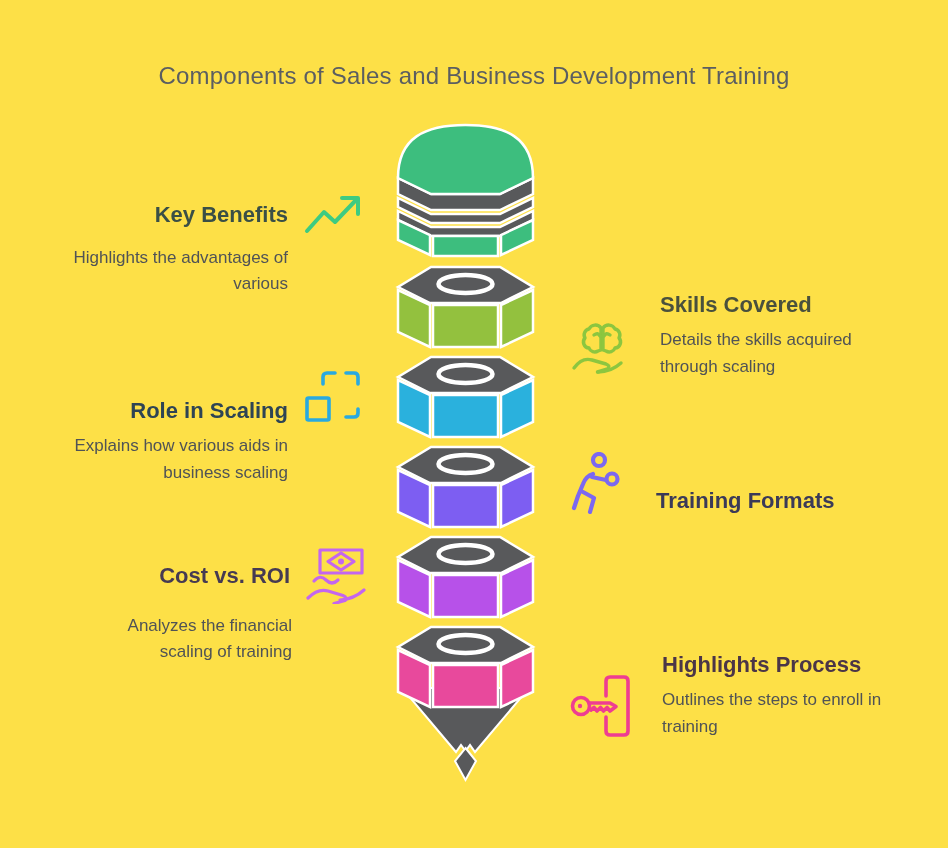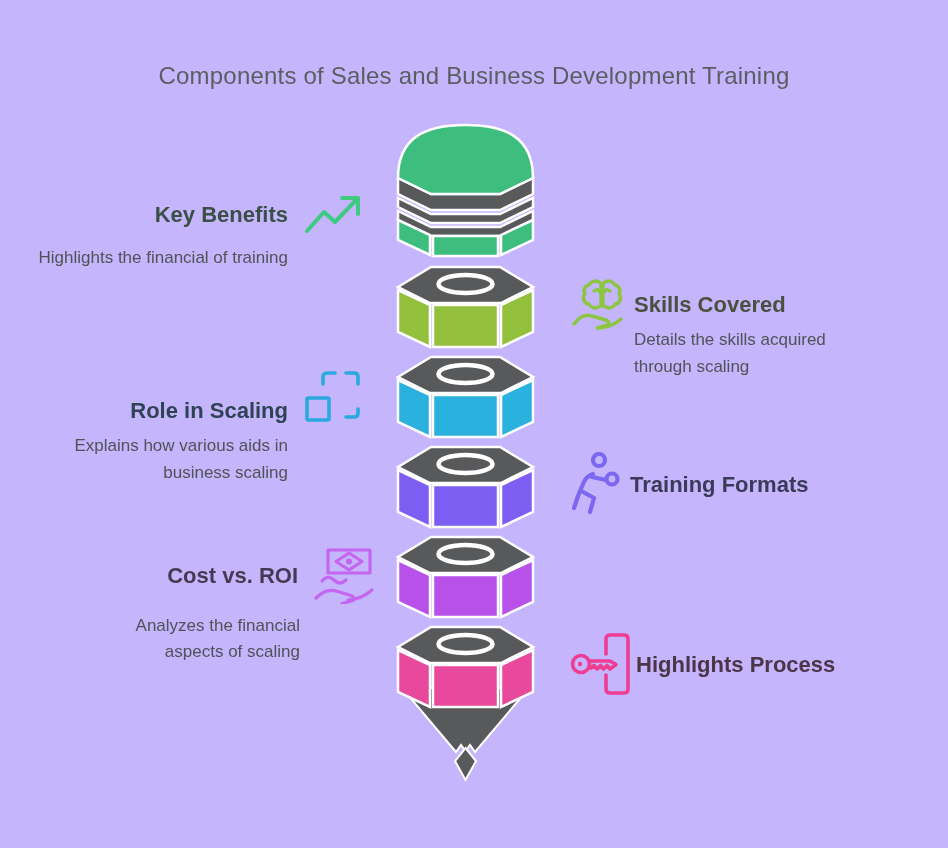--- a/index.html
+++ b/index.html
@@ -1,32 +1,32 @@
 <!DOCTYPE html>
 <html><head>
 <meta charset="utf-8">
 <style>
   html,body{margin:0;padding:0;background:#ffffff;}
   body{font-family:"Liberation Sans", sans-serif;}
-  .stage{position:relative;width:948px;height:848px;background:#c4b5fd;overflow:hidden;}
+  .stage{position:relative;width:948px;height:848px;background:#fde047;overflow:hidden;}
 
   .page-title{position:absolute;top:62px;left:0;width:948px;text-align:center;
     font-size:24px;font-weight:400;letter-spacing:.2px;}
 
   
   .item{position:absolute;}
   .item h2{margin:0;font-size:22px;font-weight:700;line-height:1.2;}
   .desc{font-size:17px;line-height:1.55;color:#505356;margin-top:9px;}
 
   .left-item{width:334px;}
   .left-item .row{display:flex;justify-content:flex-end;align-items:center;gap:16px;}
   .left-item .desc{text-align:right;padding-right:74px;}
   .left-item .desc>span{display:inline-block;}
 
-  .right-item{width:352px;display:flex;align-items:flex-start;gap:4px;}
+  .right-item{width:352px;display:flex;align-items:flex-end;gap:30px;}
   .right-item .txt{flex:1;}
 
   .icon{display:inline-flex;align-items:center;justify-content:center;flex:0 0 auto;}
   .icon svg{display:block;}
 
   
   .funnel{position:absolute;left:390px;top:118px;}
   .nut-side{stroke:#ffffff;stroke-width:2.5;fill:currentColor;}
   .nut-top{stroke:#ffffff;stroke-width:2.5;}
   .nut-hole{fill:none;stroke:#ffffff;stroke-width:4.5;}
@@ -78,57 +78,57 @@
     <div class="row">
       <h2 style="color: rgb(58, 79, 70);">Key Benefits</h2>
       <span class="icon" style="color: rgb(62, 203, 129);">
         <svg width="58" height="42" viewBox="0 0 58 42" fill="none" stroke="currentColor" stroke-width="4" stroke-linecap="round" stroke-linejoin="round">
           <path d="M3,37 L20,18 L31,28 L53,5"></path>
           <path d="M38,4 L54,4 L54,20"></path>
         </svg>
       </span>
     </div>
     <div class="desc">
-      <span style="max-width:250px;">Highlights the financial of training</span>
+      <span style="max-width:250px;">Highlights the advantages of various</span>
     </div>
   </div>
 
   <div class="item left-item" style="left:28px;top:366px;">
     <div class="row">
       <h2 style="color: rgb(46, 68, 84); margin-top: 32px;">Role in Scaling</h2>
       <span class="icon" style="color: rgb(41, 169, 224);">
         <svg width="58" height="56" viewBox="0 0 58 56" fill="none" stroke="currentColor" stroke-width="3.6" stroke-linecap="round" stroke-linejoin="round">
           <path d="M19,17 V10 Q19,6 23,6 H31"></path>
           <path d="M42,6 H50 Q54,6 54,10 V17"></path>
           <path d="M54,42 V46 Q54,50 50,50 H42"></path>
           <rect x="3" y="31" width="22" height="22" rx="1.5"></rect>
         </svg>
       </span>
     </div>
     <div class="desc">
       <span style="max-width:252px;">Explains how various aids in business scaling</span>
     </div>
   </div>
 
-  <div class="item left-item" style="left:40px;top:548px;">
+  <div class="item left-item" style="left:32px;top:548px;">
     <div class="row">
       <h2 style="color: rgb(70, 58, 82);">Cost vs. ROI</h2>
       <span class="icon" style="color: rgb(196, 102, 239);">
         <svg width="60" height="56" viewBox="0 0 60 56" fill="none" stroke="currentColor" stroke-width="3.2" stroke-linecap="round" stroke-linejoin="round">
           <rect x="14" y="2" width="42" height="23"></rect>
           <path d="M22,13.5 L35,5 L48,13.5 L35,22 Z"></path>
           <circle cx="35" cy="13.5" r="3" fill="currentColor" stroke="none"></circle>
           <path d="M8,33 q6,-7 12,-1 q6,6 12,0"></path>
           <path d="M2,50 q10,-10 20,-7 l15,4.5 q5,2 2,5 l-11,3"></path>
           <path d="M34,52 q14,-1 24,-10"></path>
         </svg>
       </span>
     </div>
     <div class="desc">
-      <span style="max-width:200px;">Analyzes the financial aspects of scaling</span>
+      <span style="max-width:200px;">Analyzes the financial scaling of training</span>
     </div>
   </div>
 
   <div class="item right-item" style="left:570px;top:276px;">
     <span class="icon" style="color: rgb(140, 198, 63);">
       <svg width="60" height="60" viewBox="0 0 60 60" fill="none" stroke="currentColor" stroke-width="3.4" stroke-linecap="round" stroke-linejoin="round">
         <path d="M31,8 a7,7 0 0 0 -12,1 a6,6 0 0 0 -4,9 a6,6 0 0 0 4,10 a6,6 0 0 0 9,3 l3,-1 Z"></path>
         <path d="M33,8 a7,7 0 0 1 12,1 a6,6 0 0 1 4,9 a6,6 0 0 1 -4,10 a6,6 0 0 1 -9,3 l-3,-1 Z"></path>
         <path d="M24,15 q4,-3 6,1 M40,15 q-4,-3 -6,1"></path>
         <path d="M4,48 q8,-11 18,-8 l14,4 q5,2 1.5,5 l-10,3"></path>
@@ -160,16 +160,17 @@
     <span class="icon" style="color: rgb(238, 61, 146);">
       <svg width="62" height="68" viewBox="0 0 62 68" fill="none" stroke="currentColor" stroke-width="3.6" stroke-linecap="round" stroke-linejoin="round">
         <path d="M36,24 V9 Q36,5 40,5 H54 Q58,5 58,9 V59 Q58,63 54,63 H40 Q36,63 36,59 V45"></path>
         <circle cx="11" cy="34" r="8.5"></circle>
         <circle cx="10" cy="34" r="2.2" fill="currentColor" stroke="none"></circle>
         <path d="M19.5,31 L40,31 L46,34.5 L40,39 L37,35.5 L33.5,39 L30.5,35.5 L27,39 L24,35.5 L21,38"></path>
       </svg>
     </span>
     <div class="txt">
       <h2 style="margin-top: 22px; color: rgb(75, 53, 71);">Highlights Process</h2>
+      <div class="desc" style="max-width:254px;">Outlines the steps to enroll in training</div>
     </div>
   </div>
 
 </div>
 
 </body></html>

